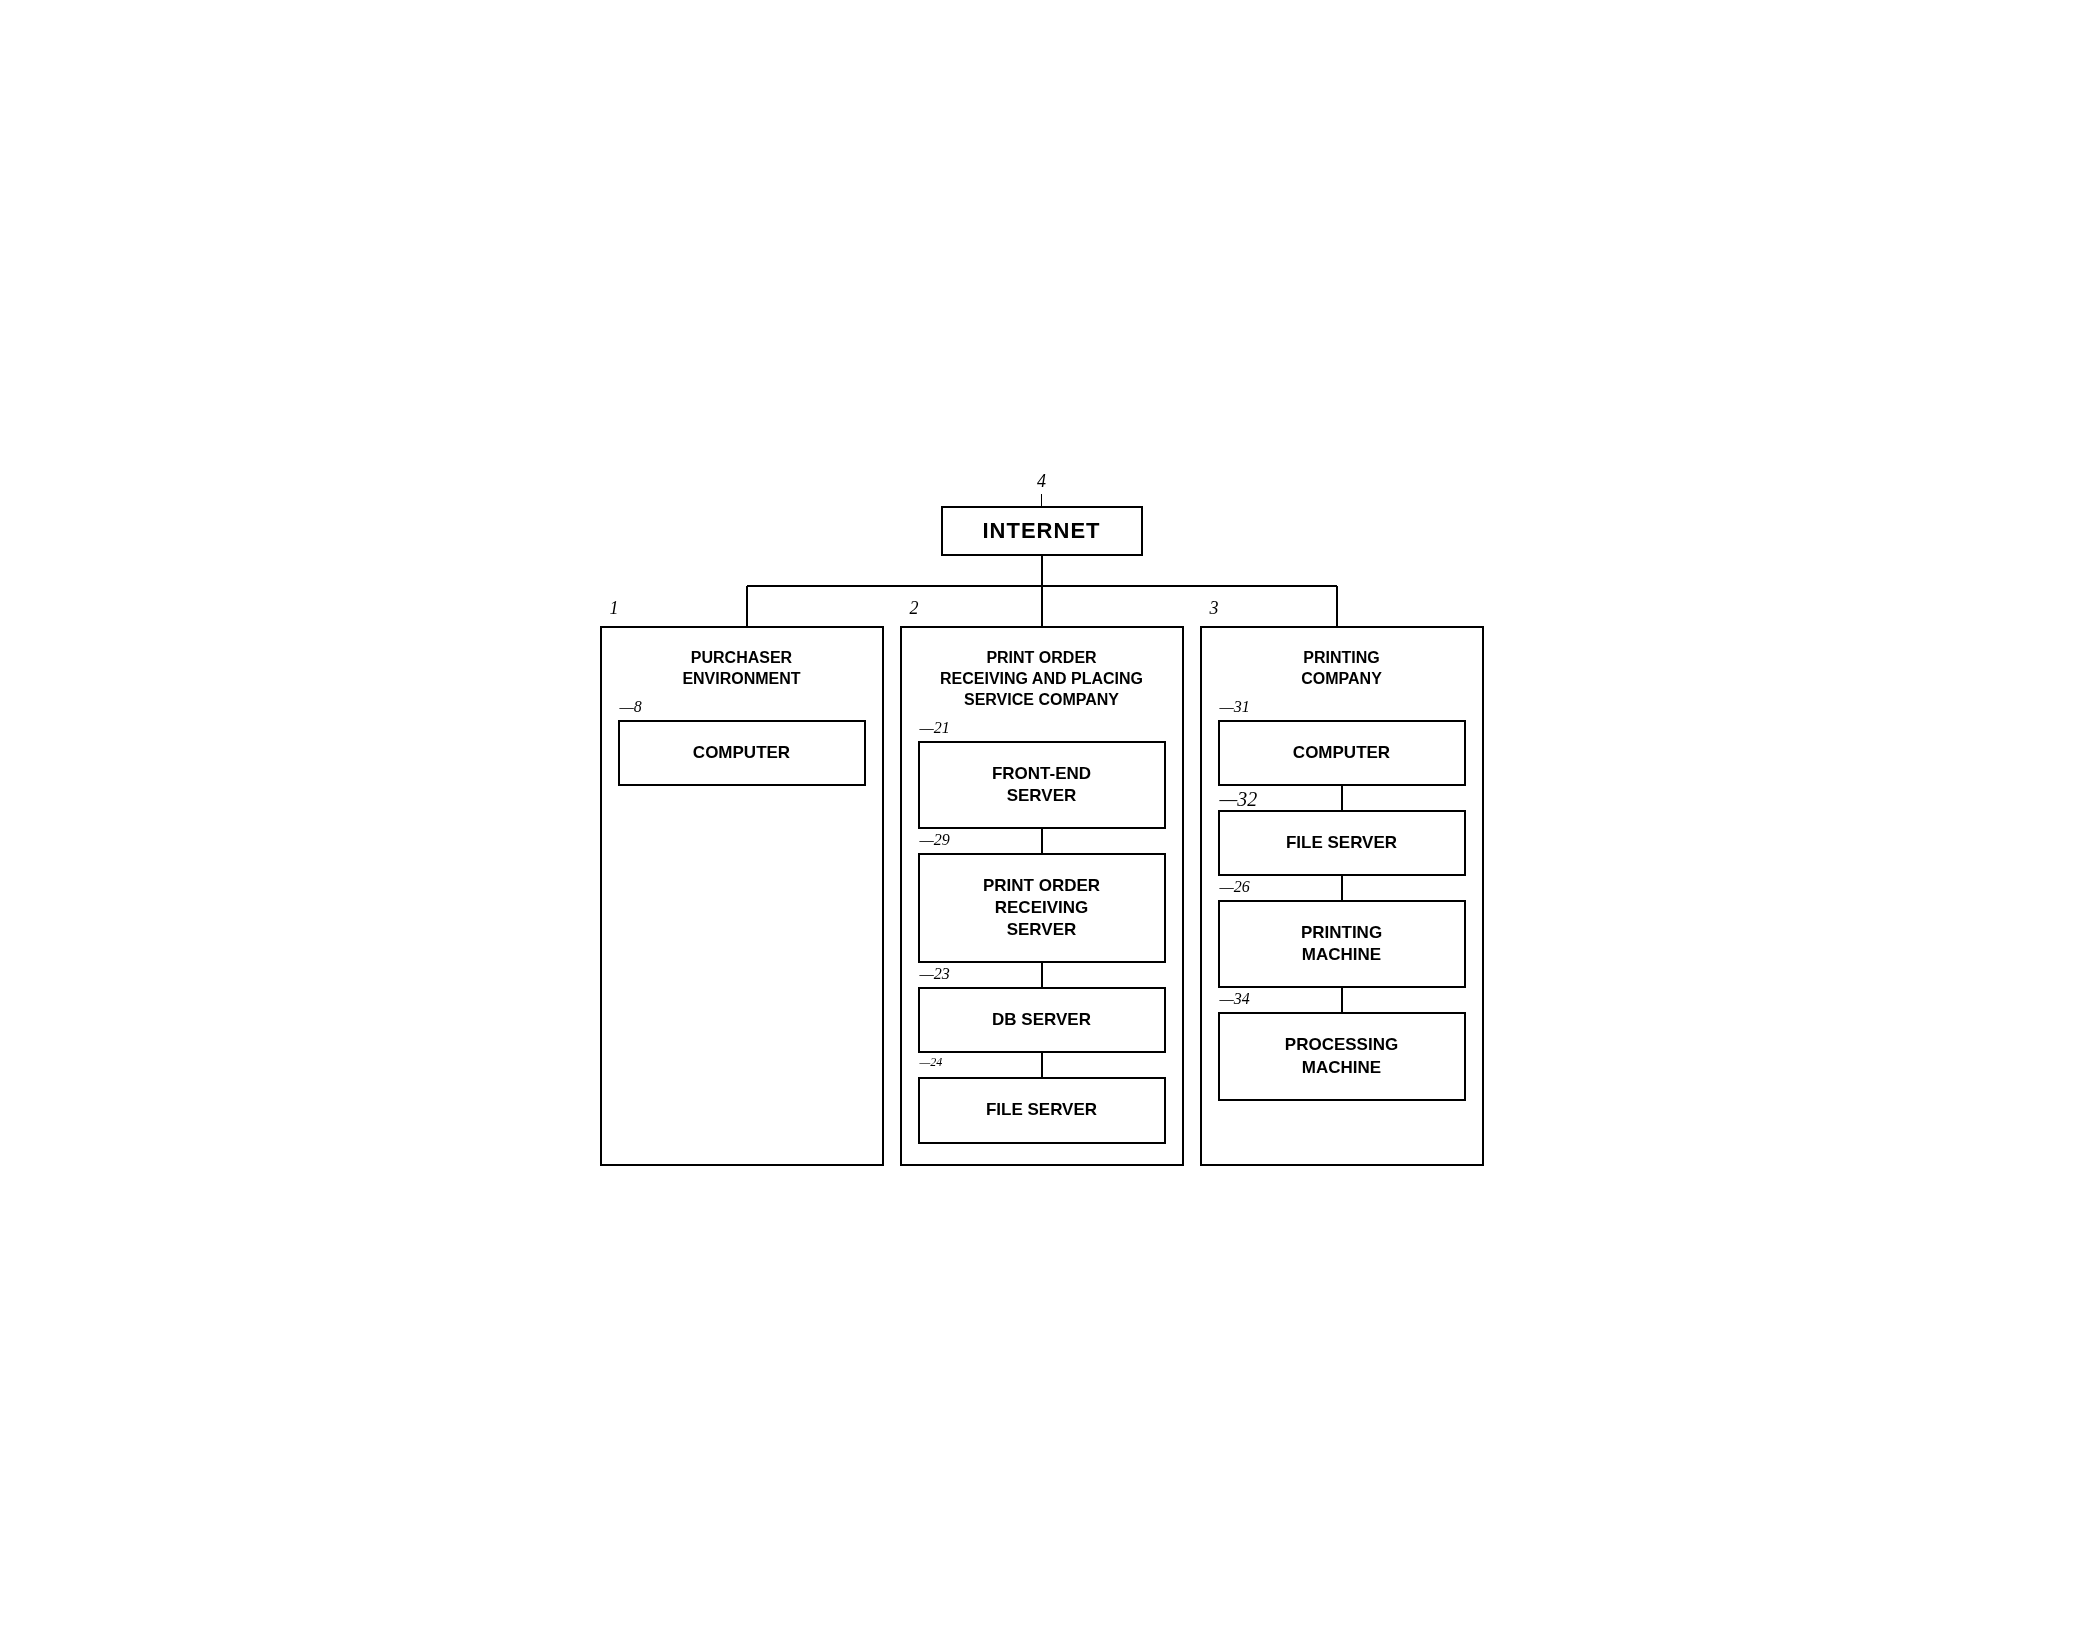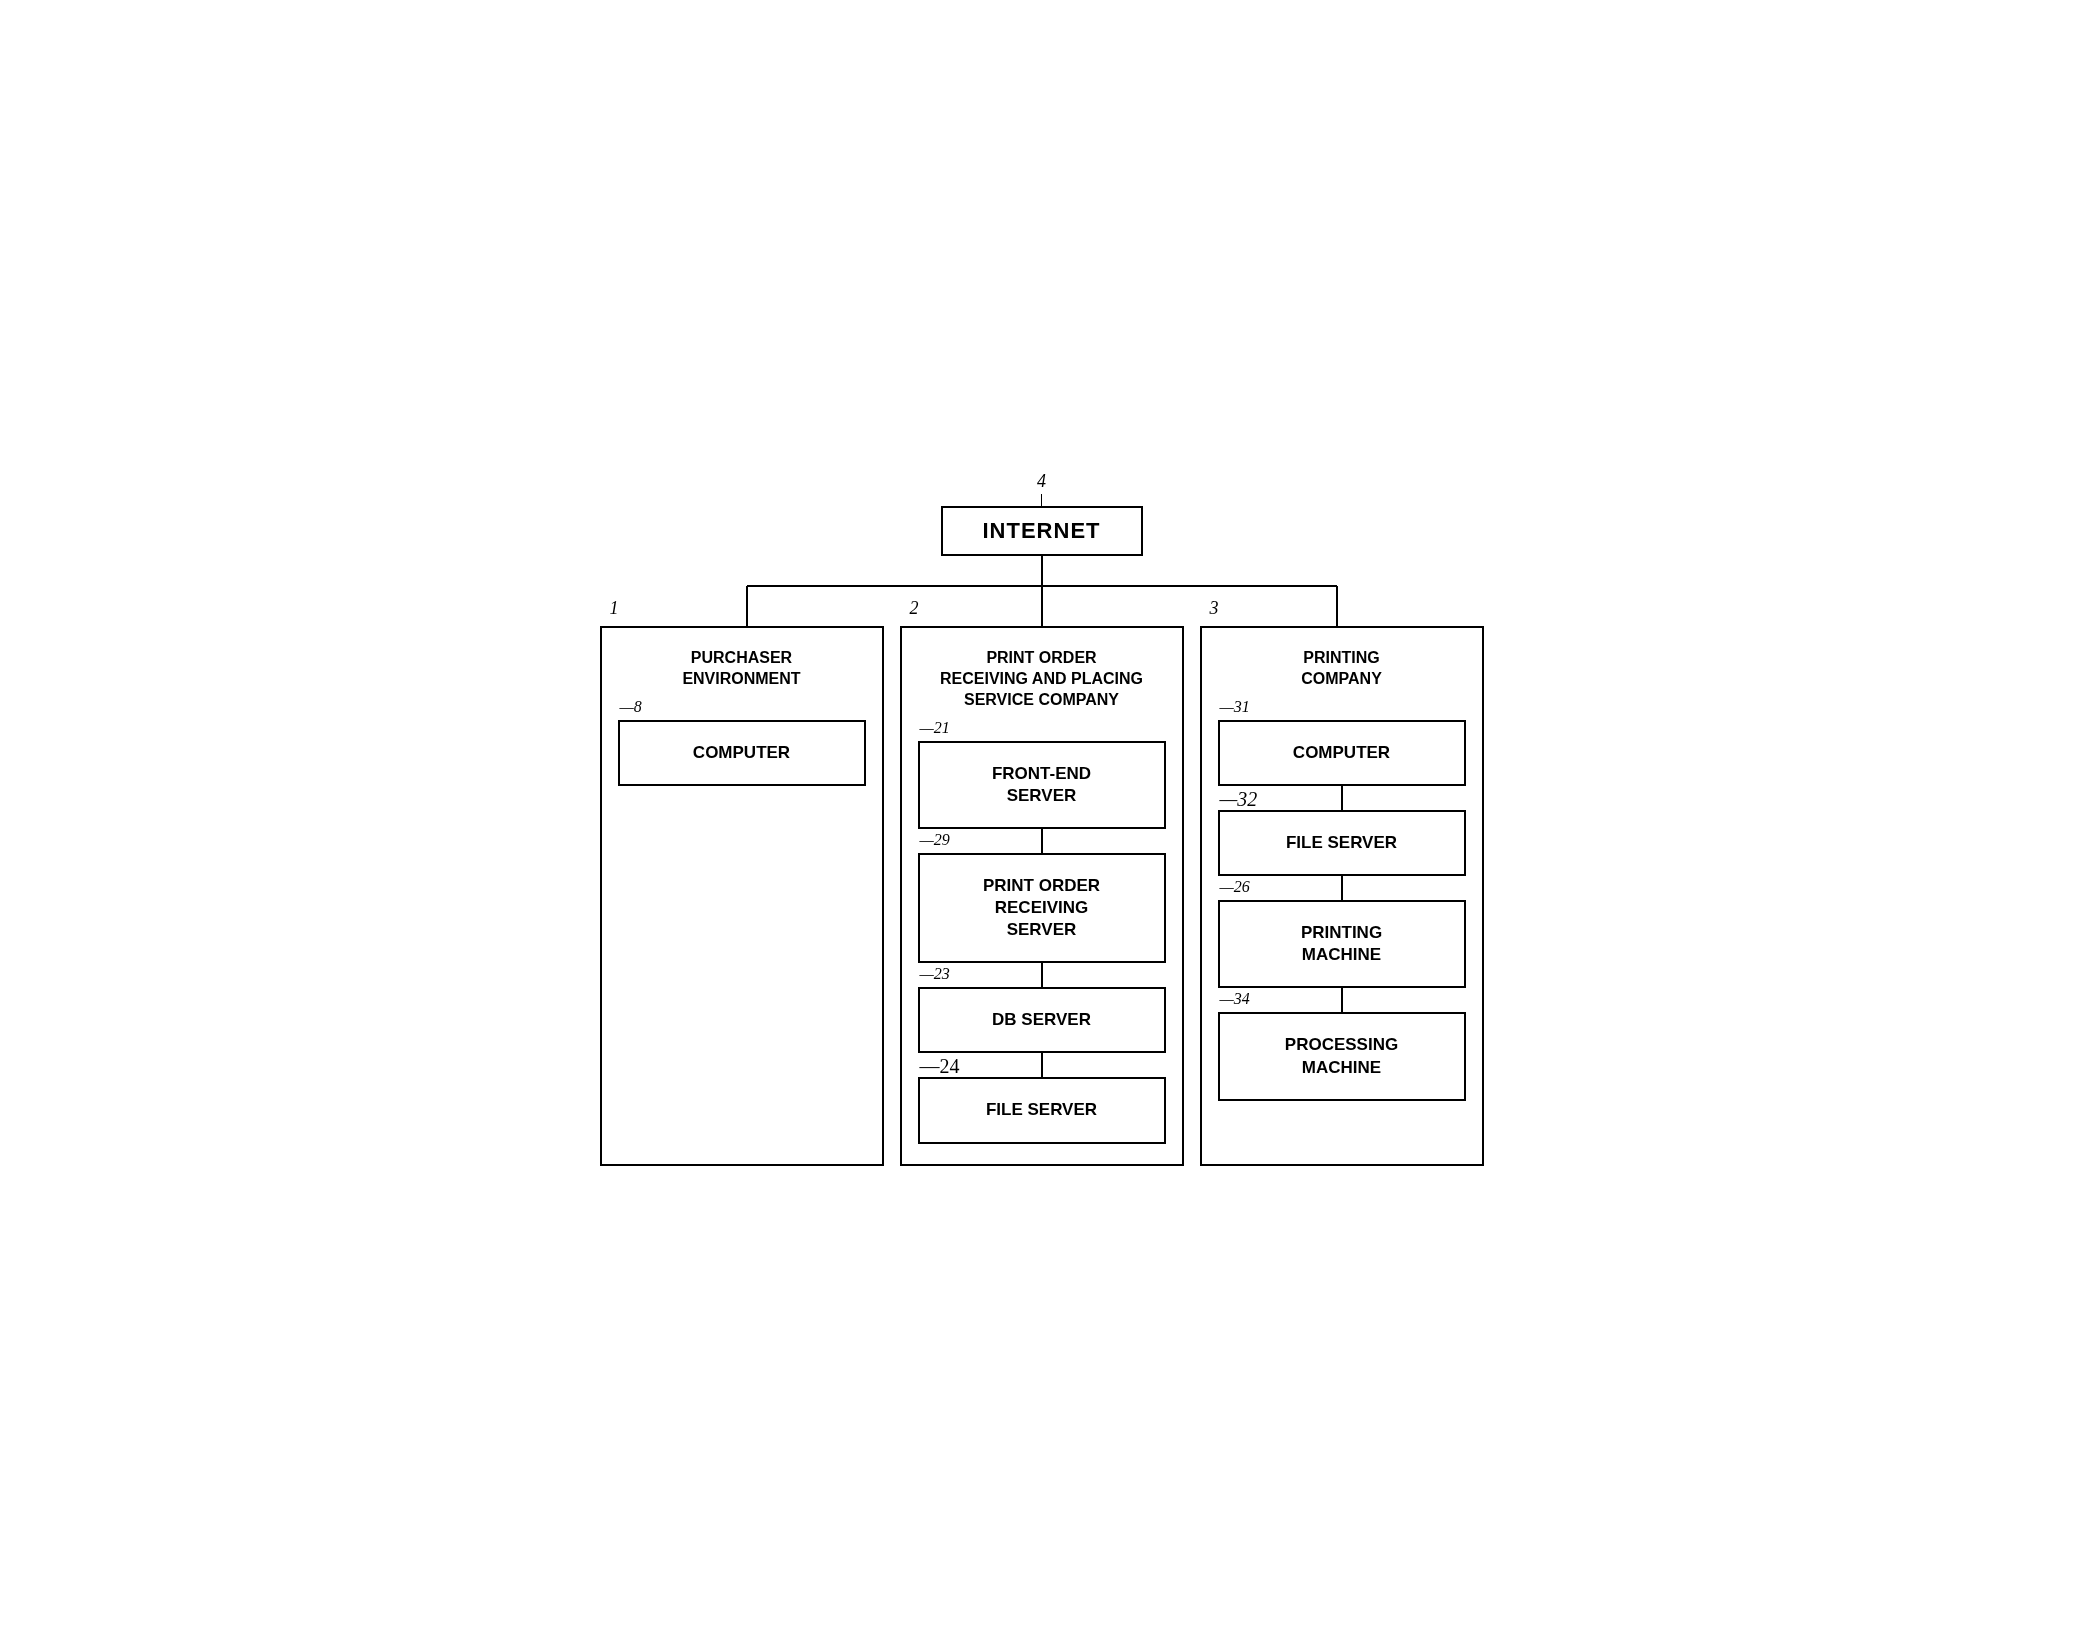--- a/index.html
+++ b/index.html
@@ -178,21 +178,21 @@
       </div>
       <div class="connector-line"></div>
 
       <div style="position:relative; width:100%;">
         <span style="position:absolute; top:-22px; left:2px; font-style:italic; font-size:16px; font-family:'Times New Roman',Times,serif;text-align:right;">—23</span>
         <div class="component-box">DB SERVER</div>
       </div>
       <div class="connector-line"></div>
 
       <div style="position:relative; width:100%;">
-        <span style="position:absolute; top:-22px; left:2px; font-size:20px; font-family:'Times New Roman',Times,serif;">—24</span>
+        <span style="position:absolute; top:-22px; left:2px; font-style:italic; font-size:12px; font-family:'Times New Roman',Times,serif;">—24</span>
         <div class="component-box">FILE SERVER</div>
       </div>
     </div>
 
     <div class="column" style="position:relative;">
       <span class="column-ref" style="top:-30px; left:8px; font-style:italic; font-size:18px; font-family:'Times New Roman',Times,serif;">3</span>
       <div class="column-title">PRINTING<br>COMPANY</div>
 
       <div style="position:relative; width:100%; margin-top:10px;">
         <span style="position:absolute; top:-22px; left:2px; font-style:italic; font-size:16px; font-family:'Times New Roman',Times,serif;">—31</span>

